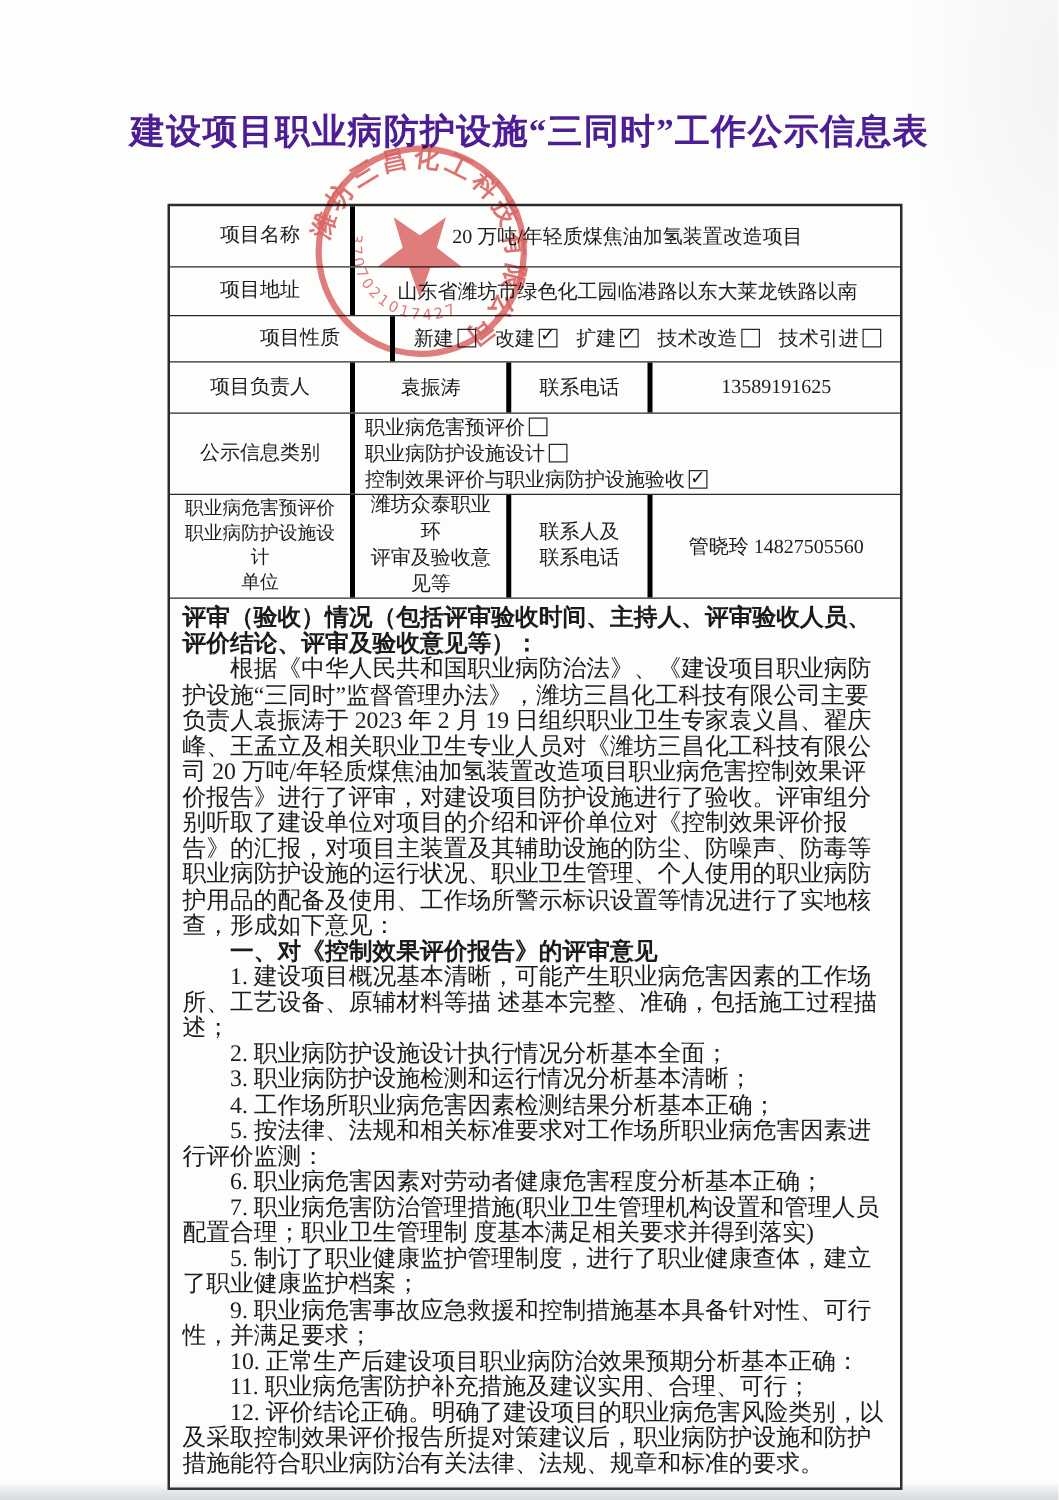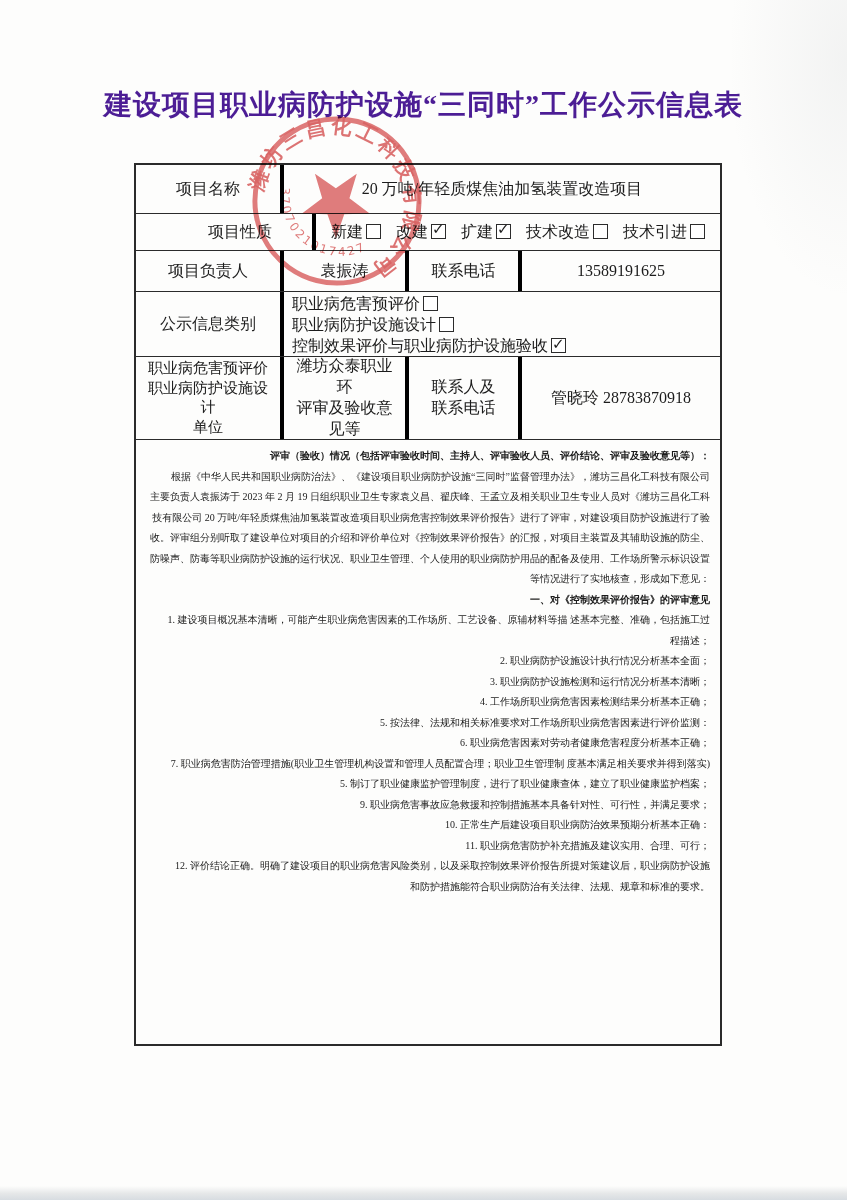--- a/index.html
+++ b/index.html
@@ -52,21 +52,21 @@
     font-size:15px; font-weight:bold; color:#1c1c1c;
     font-family:"DejaVu Sans",sans-serif;
   }
   .nature-opts { display:flex; gap:15px; justify-content:center; width:100%;align-items:flex-end; }
   .opt { white-space:nowrap; }
   .pub-opts { width:100%; padding:4px 2px; }
   .pub-opts .popt { text-align:left; line-height:21px; }
   
   .review-cell {
     display:block; padding:6px 10px 8px 10px; min-height:604px;
-    text-align:right; font-size:10px;
+    text-align:left; font-size:19px;
   }
   .review-cell p { margin:0; line-height:20.5px; color:#1b1b1b; }
   .review-cell p.bold { font-weight:bold; }
   .review-cell p.indent { text-indent:2em; }
   
   .scan-shade-tr {
     position:absolute; right:0; top:0; width:120px; height:300px;
     background:radial-gradient(ellipse at 100% 20%, rgba(150,155,160,0.10), rgba(0,0,0,0) 70%);
   }
   .page-bottom-edge {
@@ -83,20 +83,24 @@
 
   <div class="page-title">建设项目职业病防护设施“三同时”工作公示信息表</div>
 
   <div class="ptable">
 
     <div class="trow r1">
       <div class="tcell label-cell">项目名称</div>
       <div class="tcell c4">20 万吨/年轻质煤焦油加氢装置改造项目</div>
     </div>
 
+    <div class="trow r2">
+      <div class="tcell label-cell">项目地址</div>
+      <div class="tcell c4">山东省潍坊市绿色化工园临港路以东大莱龙铁路以南</div>
+    </div>
 
     <div class="trow r3">
       <div class="tcell label-cell">项目性质</div>
       <div class="tcell c4">
         <div class="nature-opts">
           <span class="opt"><span>新建</span><span class="cb"></span></span>
           <span class="opt"><span>改建</span><span class="cb checked"></span></span>
           <span class="opt"><span>扩建</span><span class="cb checked"></span></span>
           <span class="opt"><span>技术改造</span><span class="cb"></span></span>
           <span class="opt"><span>技术引进</span><span class="cb"></span></span>
@@ -129,21 +133,21 @@
         <span>单位</span>
       </div>
       <div class="tcell c2 stack">
         <span>潍坊众泰职业环</span>
         <span>评审及验收意见等</span>
       </div>
       <div class="tcell c3 stack">
         <span>联系人及</span>
         <span>联系电话</span>
       </div>
-      <div class="tcell c4">管晓玲 28783870918</div>
+      <div class="tcell c4">管晓玲 14827505560</div>
     </div>
 
     <div class="trow">
       <div class="tcell review-cell" style="width:100%;">
           <p class="bold">评审（验收）情况（包括评审验收时间、主持人、评审验收人员、评价结论、评审及验收意见等）：</p>
           <p class="indent">根据《中华人民共和国职业病防治法》、《建设项目职业病防护设施“三同时”监督管理办法》，潍坊三昌化工科技有限公司主要负责人袁振涛于 2023 年 2 月 19 日组织职业卫生专家袁义昌、翟庆峰、王孟立及相关职业卫生专业人员对《潍坊三昌化工科技有限公司 20 万吨/年轻质煤焦油加氢装置改造项目职业病危害控制效果评价报告》进行了评审，对建设项目防护设施进行了验收。评审组分别听取了建设单位对项目的介绍和评价单位对《控制效果评价报告》的汇报，对项目主装置及其辅助设施的防尘、防噪声、防毒等职业病防护设施的运行状况、职业卫生管理、个人使用的职业病防护用品的配备及使用、工作场所警示标识设置等情况进行了实地核查，形成如下意见：</p>
           <p class="bold indent">一、对《控制效果评价报告》的评审意见</p>
           <p class="indent">1. 建设项目概况基本清晰，可能产生职业病危害因素的工作场所、工艺设备、原辅材料等描 述基本完整、准确，包括施工过程描述；</p>
           <p class="indent">2. 职业病防护设施设计执行情况分析基本全面；</p>
           <p class="indent">3. 职业病防护设施检测和运行情况分析基本清晰；</p>

